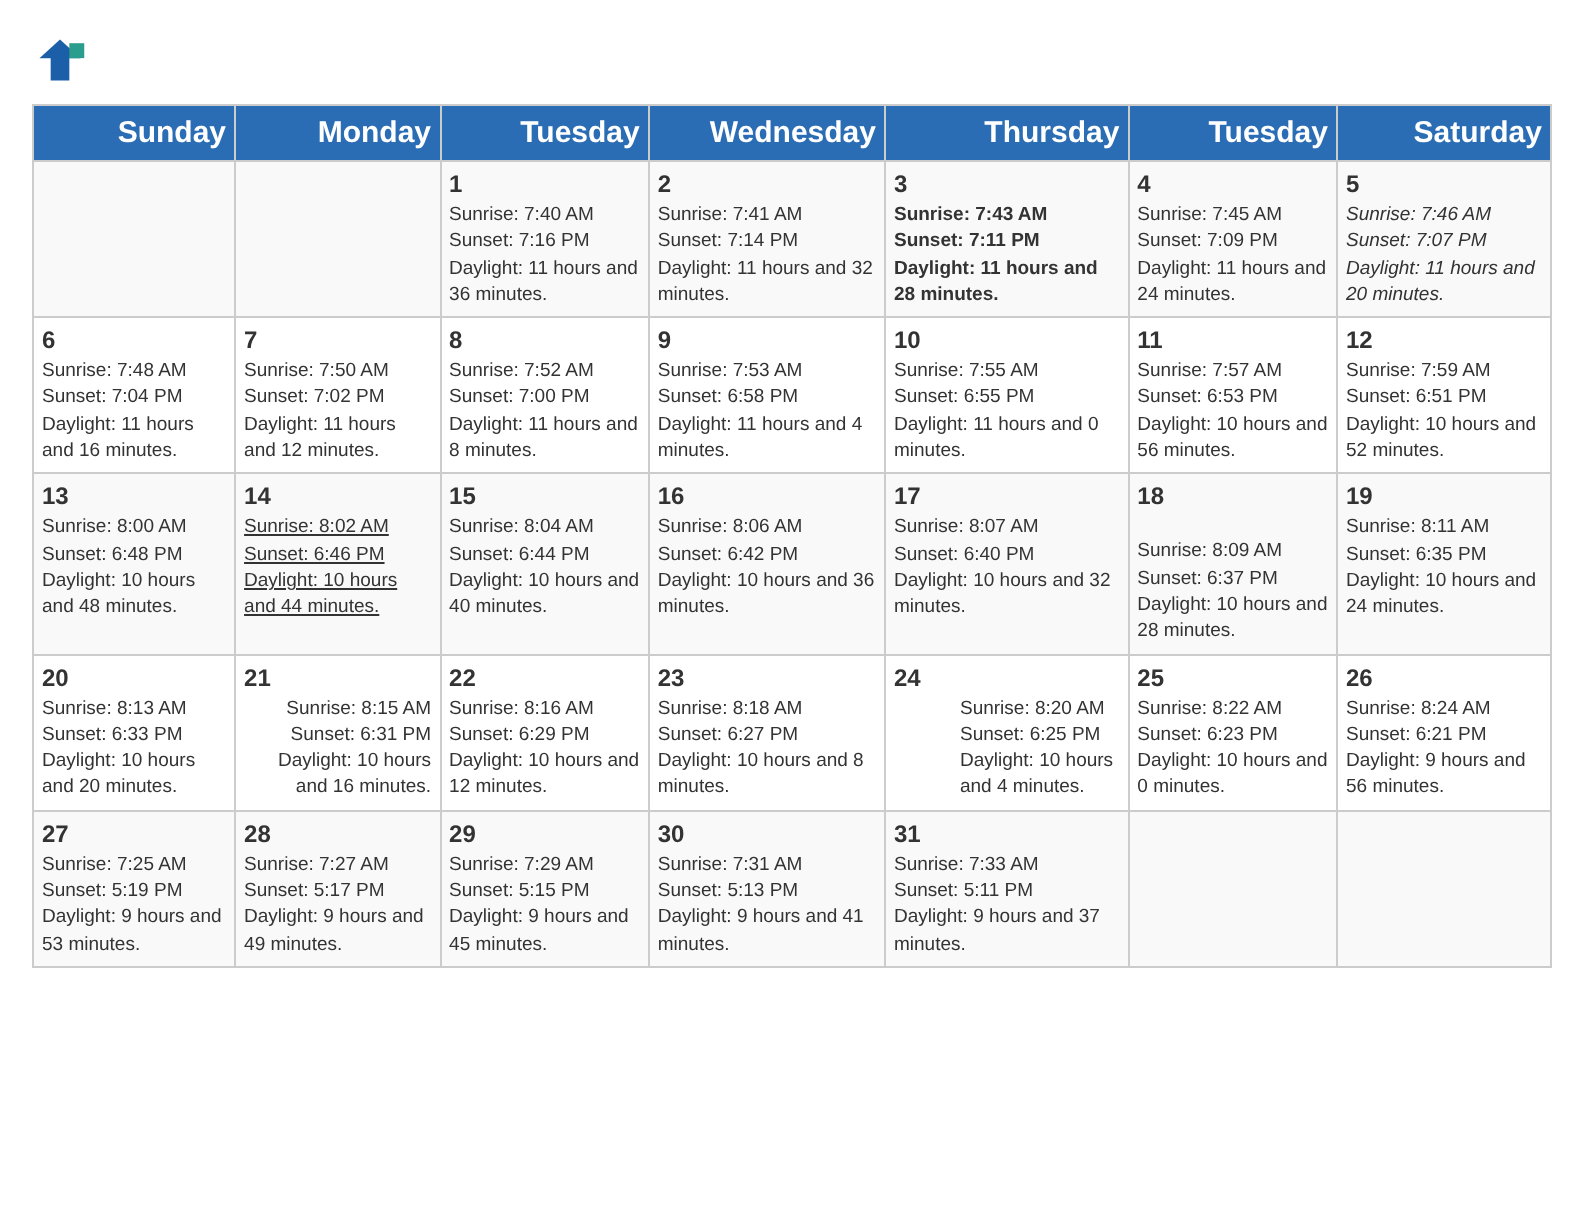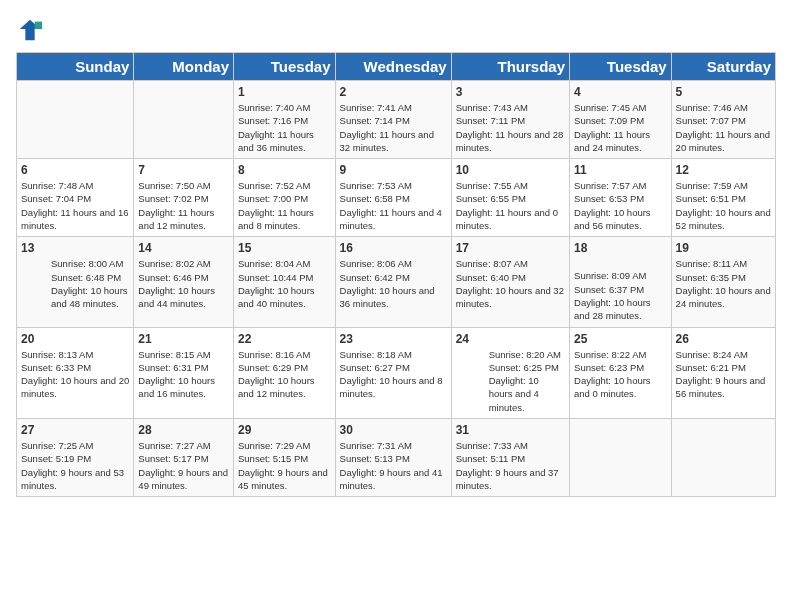--- a/index.html
+++ b/index.html
@@ -134,33 +134,33 @@
 Daylight: 11 hours and 36 minutes.</div>
           </td>
           <td>
             <span class="day-number">2</span>
             <div class="day-info" style="white-space: pre-line;">Sunrise: 7:41 AM
 Sunset: 7:14 PM
 Daylight: 11 hours and 32 minutes.</div>
           </td>
           <td>
             <span class="day-number">3</span>
-            <div class="day-info" style="white-space: pre-line;">Sunrise: 7:43 AM
+            <div class="day-info" style="white-space: pre-line; font-weight: bold;">Sunrise: 7:43 AM
 Sunset: 7:11 PM
 Daylight: 11 hours and 28 minutes.</div>
           </td>
           <td>
             <span class="day-number">4</span>
             <div class="day-info" style="white-space: pre-line;">Sunrise: 7:45 AM
 Sunset: 7:09 PM
 Daylight: 11 hours and 24 minutes.</div>
           </td>
           <td>
             <span class="day-number">5</span>
-            <div class="day-info" style="white-space: pre-line;">Sunrise: 7:46 AM
+            <div class="day-info" style="white-space: pre-line; font-style: italic;">Sunrise: 7:46 AM
 Sunset: 7:07 PM
 Daylight: 11 hours and 20 minutes.</div>
           </td>
         </tr>
         <tr>
           <td>
             <span class="day-number">6</span>
             <div class="day-info" style="white-space: pre-line;">Sunrise: 7:48 AM
 Sunset: 7:04 PM
 Daylight: 11 hours and 16 minutes.</div>
@@ -198,34 +198,34 @@
           <td>
             <span class="day-number">12</span>
             <div class="day-info" style="white-space: pre-line;">Sunrise: 7:59 AM
 Sunset: 6:51 PM
 Daylight: 10 hours and 52 minutes.</div>
           </td>
         </tr>
         <tr>
           <td>
             <span class="day-number">13</span>
-            <div class="day-info" style="white-space: pre-line; margin-left: 30px;">Sunrise: 8:00 AM
+            <div class="day-info" style="white-space: pre-line;">Sunrise: 8:00 AM
 Sunset: 6:48 PM
 Daylight: 10 hours and 48 minutes.</div>
           </td>
           <td>
             <span class="day-number">14</span>
-            <div class="day-info" style="white-space: pre-line;">Sunrise: 8:02 AM
+            <div class="day-info" style="white-space: pre-line; text-decoration: underline;">Sunrise: 8:02 AM
 Sunset: 6:46 PM
 Daylight: 10 hours and 44 minutes.</div>
           </td>
           <td>
             <span class="day-number">15</span>
             <div class="day-info" style="white-space: pre-line;">Sunrise: 8:04 AM
-Sunset: 10:44 PM
+Sunset: 6:44 PM
 Daylight: 10 hours and 40 minutes.</div>
           </td>
           <td>
             <span class="day-number">16</span>
             <div class="day-info" style="white-space: pre-line;">Sunrise: 8:06 AM
 Sunset: 6:42 PM
 Daylight: 10 hours and 36 minutes.</div>
           </td>
           <td>
             <span class="day-number">17</span>
@@ -248,21 +248,21 @@
         </tr>
         <tr>
           <td>
             <span class="day-number">20</span>
             <div class="day-info" style="white-space: pre-line;">Sunrise: 8:13 AM
 Sunset: 6:33 PM
 Daylight: 10 hours and 20 minutes.</div>
           </td>
           <td>
             <span class="day-number">21</span>
-            <div class="day-info" style="white-space: pre-line;">Sunrise: 8:15 AM
+            <div class="day-info" style="white-space: pre-line; text-align: right;">Sunrise: 8:15 AM
 Sunset: 6:31 PM
 Daylight: 10 hours and 16 minutes.</div>
           </td>
           <td>
             <span class="day-number">22</span>
             <div class="day-info" style="white-space: pre-line;">Sunrise: 8:16 AM
 Sunset: 6:29 PM
 Daylight: 10 hours and 12 minutes.</div>
           </td>
           <td>

